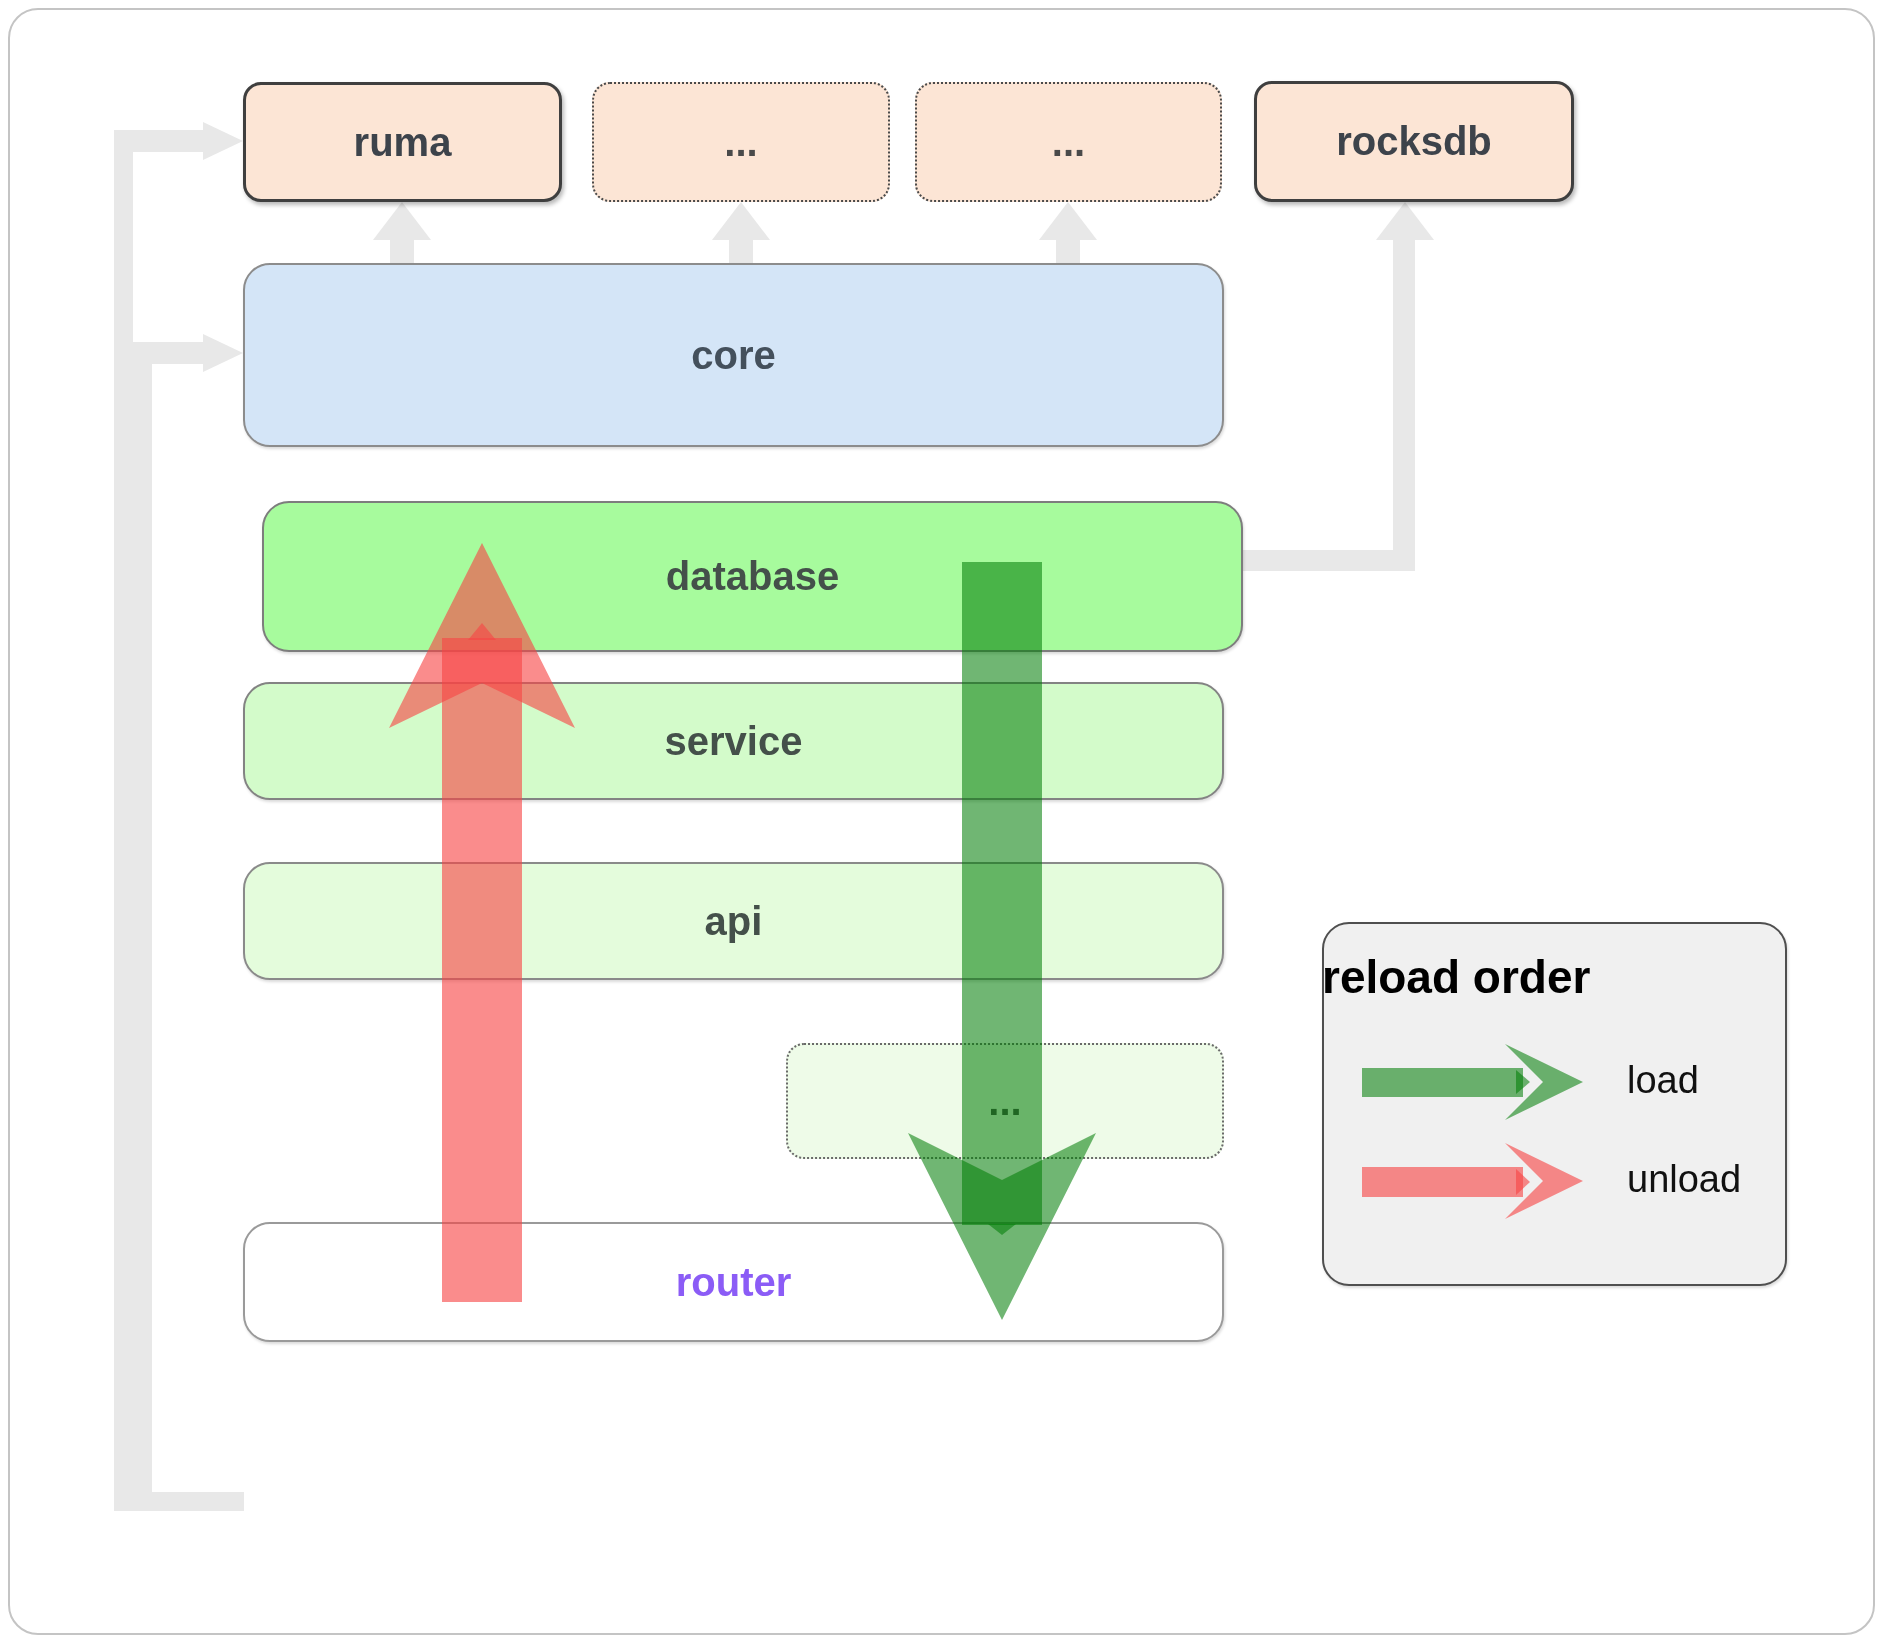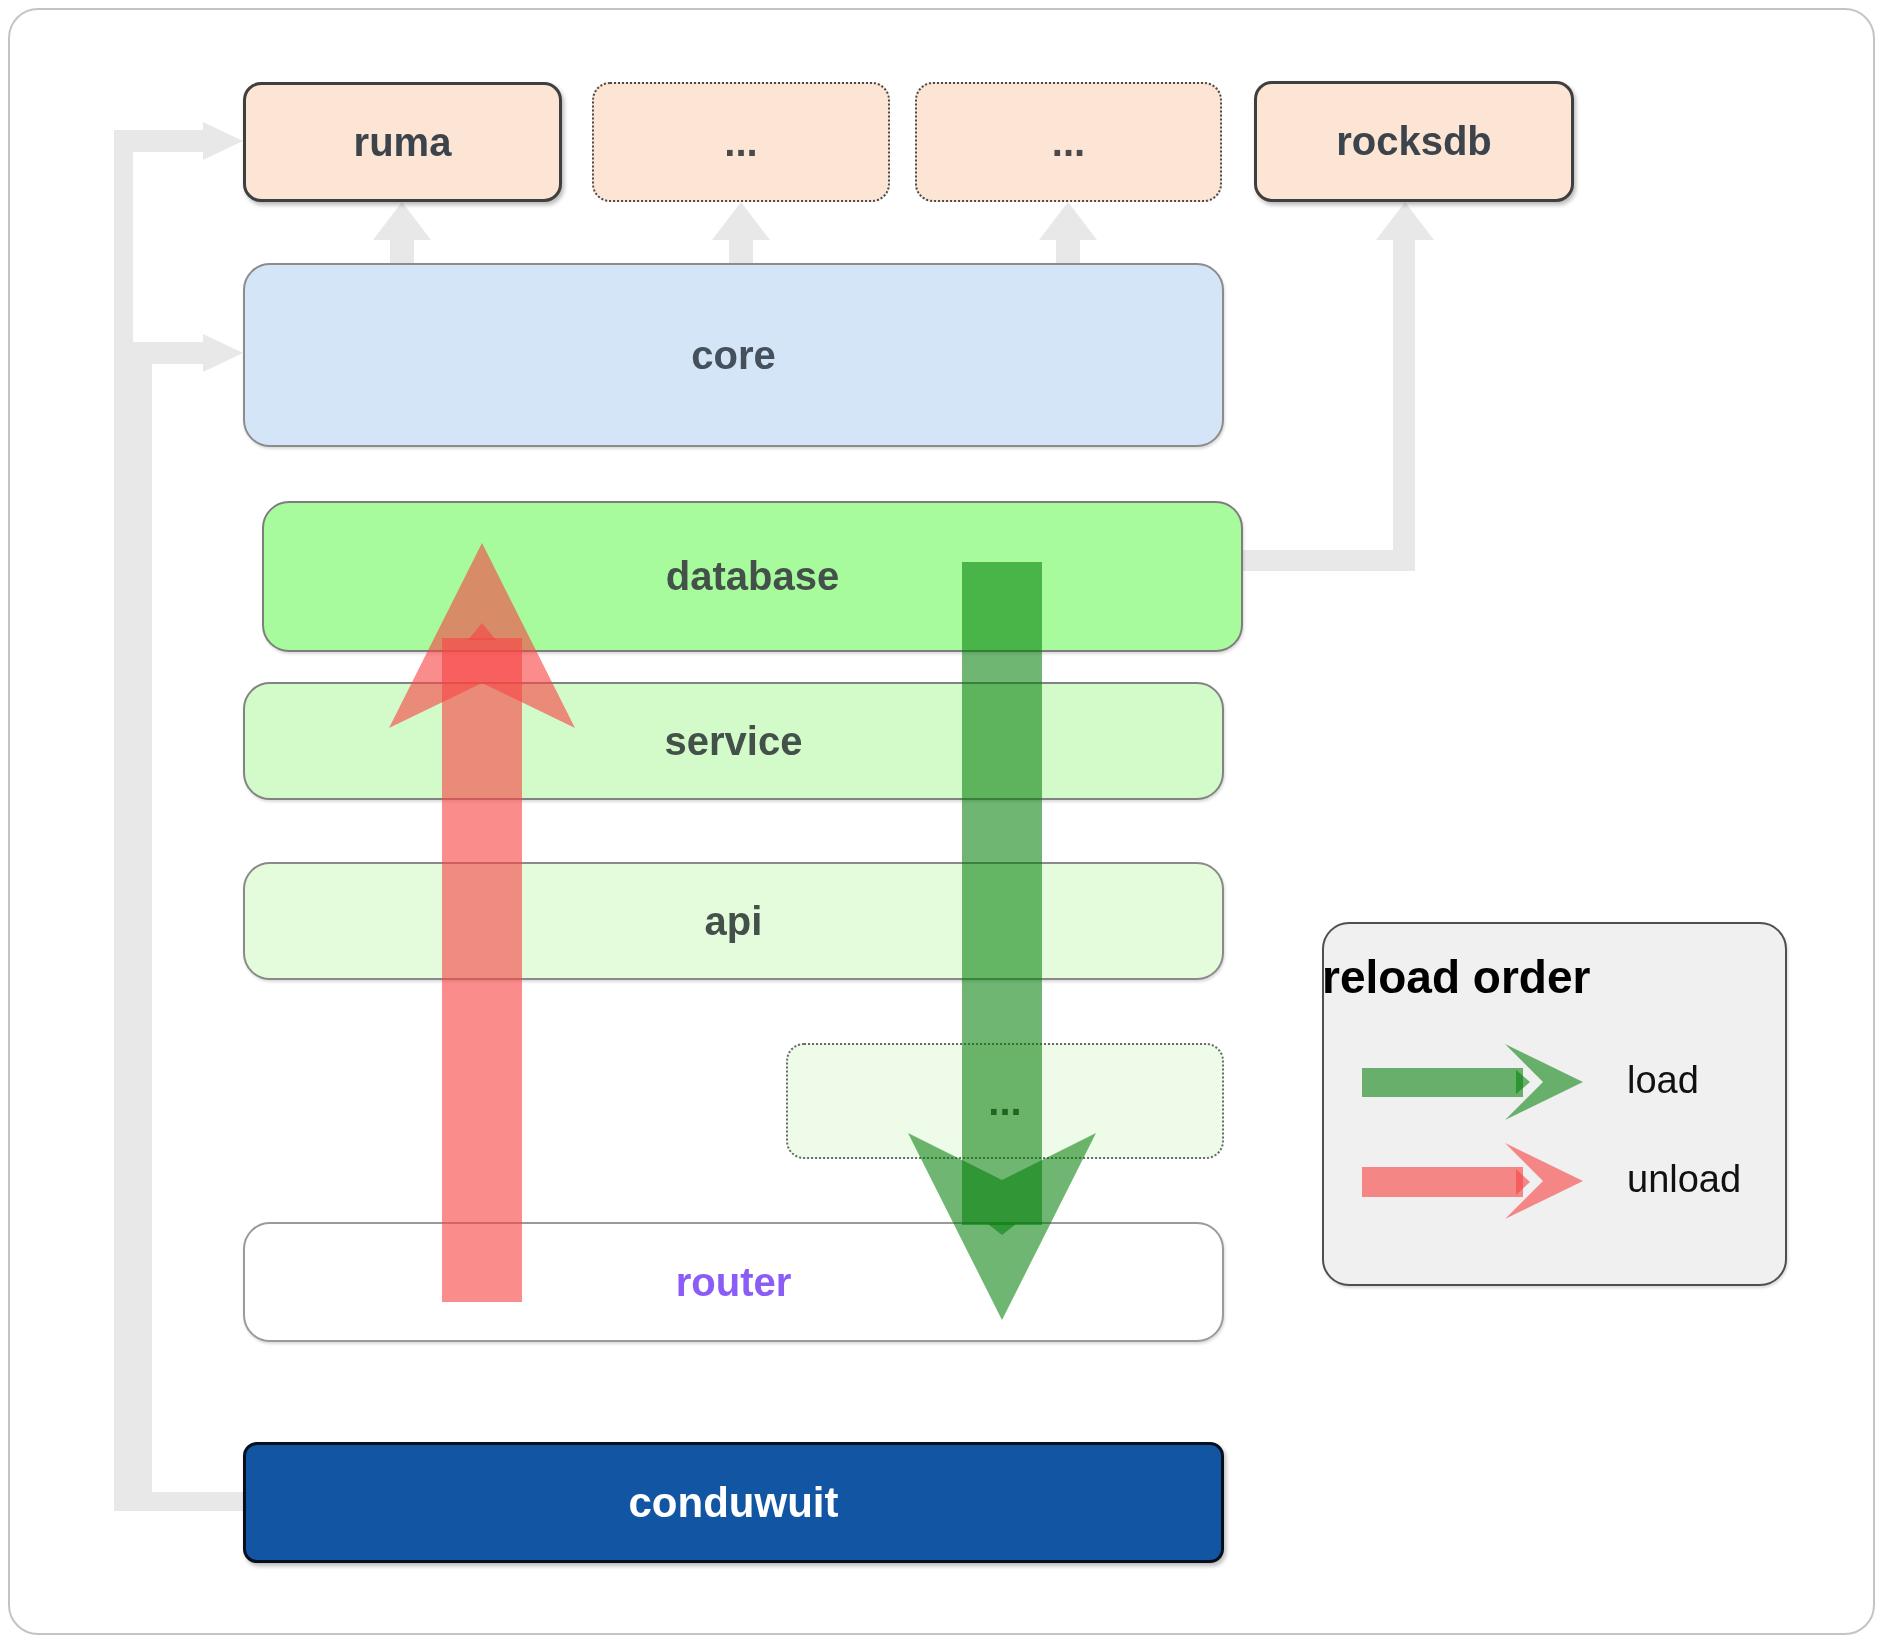--- a/index.html
+++ b/index.html
@@ -138,23 +138,20 @@
   </div>
   <div class="node n-api soft-shadow">
     <span>api</span>
   </div>
   <div class="node n-eadmin">
     <span>...</span>
   </div>
   <div class="node n-router soft-shadow">
     <span>router</span>
   </div>
-  <div class="node n-conduwuit shadow">
-    <span>conduwuit</span>
-  </div>
 
   <div class="legend-box soft-shadow"></div>
   <div class="legend-title">reload order</div>
   <div class="legend-label load">load</div>
   <div class="legend-label unload">unload</div>
 
   <svg id="arrow-overlay" viewBox="0 0 1883 1643">
 
     <g>
       <rect x="442" y="638" width="80" height="664" fill="rgba(247,70,70,0.62)"></rect>

